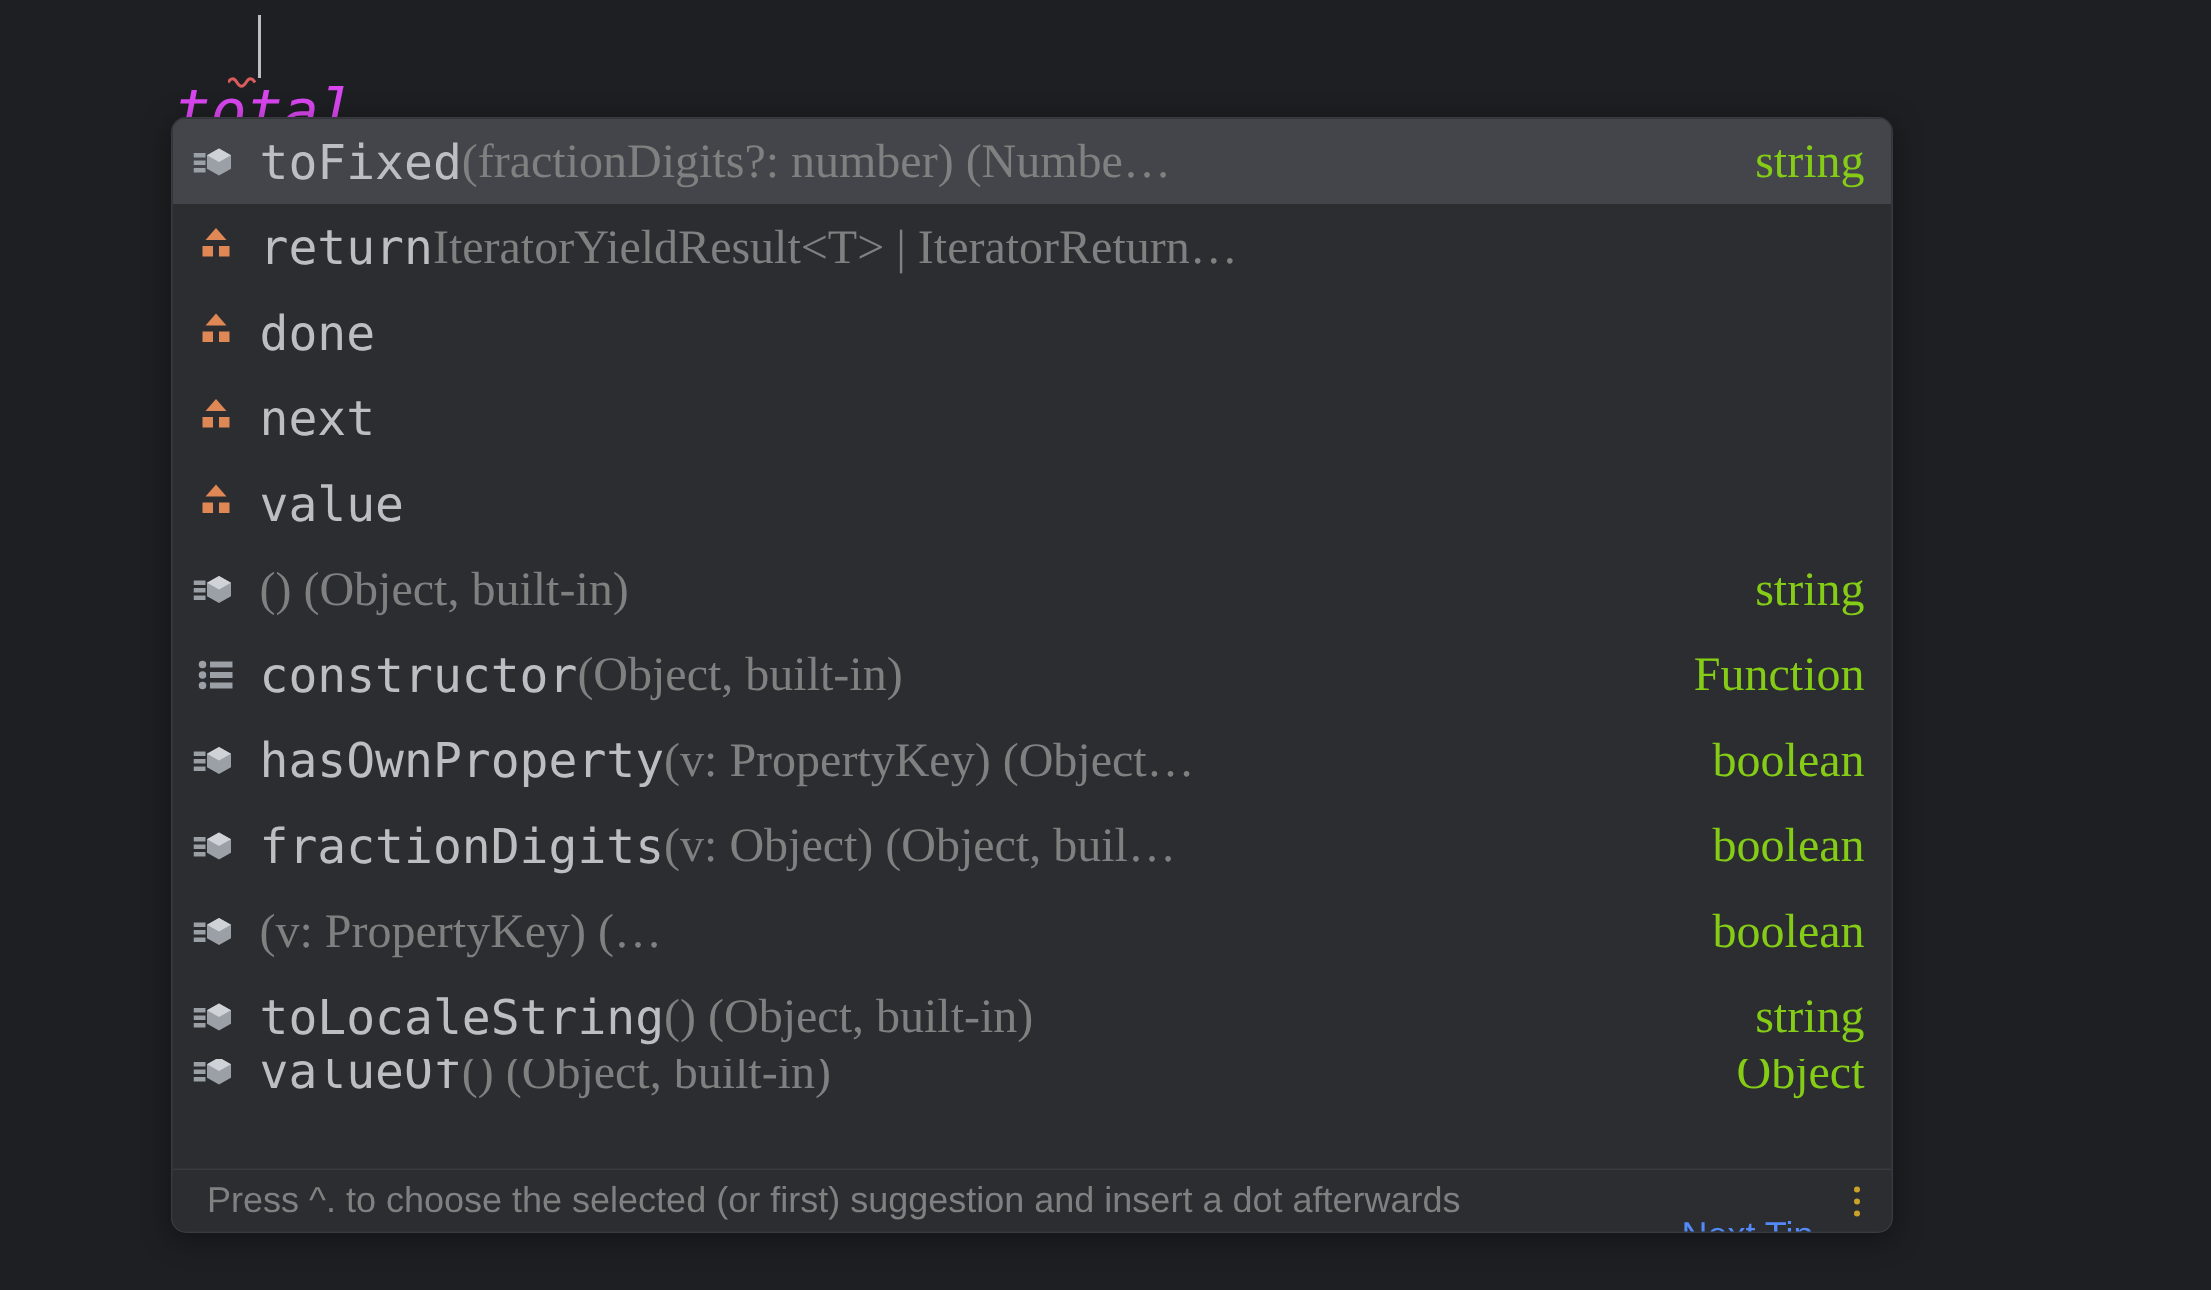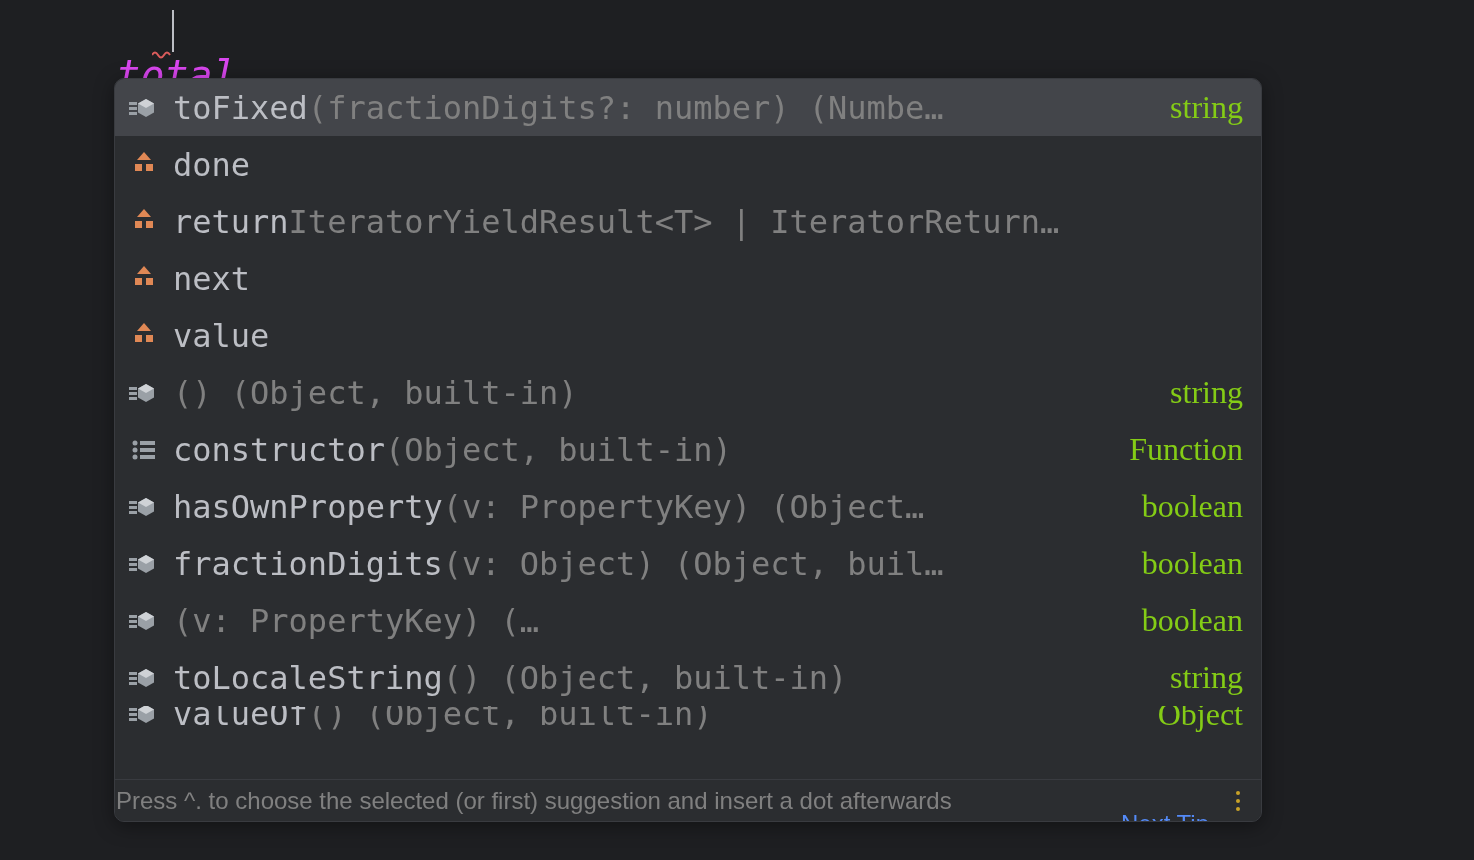--- a/index.html
+++ b/index.html
@@ -93,20 +93,21 @@
     white-space: nowrap;
     text-align: center;
   }
   .row .sig {
     flex: 1 1 auto;
     color: #808080;
     white-space: nowrap;
     overflow: hidden;
     text-overflow: ellipsis;
     margin-left: 0px;
+    font-family: Liberation Serif, serif;
   }
   .row .ret {
     flex: 0 0 auto;
     color: #84cc16;
     white-space: nowrap;
     margin-left: 18px;
     font-family: Liberation Serif, serif;
   }
   .row.partial {
     height: 40px;
@@ -117,21 +118,21 @@
   }
   .row.partial .ic { transform: translateY(-12px); }
 
   .footer {
     flex: 0 0 auto;
     height: 42px;
     background: #2b2d30;
     border-top: 1px solid #393b40;
     display: flex;
     align-items: center;
-    padding: 0 12px 0 1px;
+    padding: 0 12px 0 23px;
     font-family: -apple-system, 'Segoe UI', sans-serif;
     font-size: 24px;
   }
   .footer .tip {
     color: #808080;
     flex: 1 1 auto;
     white-space: nowrap;
   }
   .footer .next {
     color: #548af7;
@@ -189,33 +190,33 @@
           <span class="ret">string</span>
         </div>
         <div class="row">
           <span class="ic">
             <svg viewBox="0 0 30 30">
               <polygon points="15,2 22,10 8,10" fill="#e08855"></polygon>
               <rect x="6" y="14" width="7" height="7" fill="#e08855"></rect>
               <rect x="17" y="14" width="7" height="7" fill="#e08855"></rect>
             </svg>
           </span>
-          <span class="lbl">done</span>
-          <span class="sig"></span>
+          <span class="lbl">return  </span>
+          <span class="sig">IteratorYieldResult&lt;T&gt; | IteratorReturn…</span>
         </div>
         <div class="row">
           <span class="ic">
             <svg viewBox="0 0 30 30">
               <polygon points="15,2 22,10 8,10" fill="#e08855"></polygon>
               <rect x="6" y="14" width="7" height="7" fill="#e08855"></rect>
               <rect x="17" y="14" width="7" height="7" fill="#e08855"></rect>
             </svg>
           </span>
-          <span class="lbl">return  </span>
-          <span class="sig">IteratorYieldResult&lt;T&gt; | IteratorReturn…</span>
+          <span class="lbl">done</span>
+          <span class="sig"></span>
         </div>
         <div class="row">
           <span class="ic">
             <svg viewBox="0 0 30 30">
               <polygon points="15,2 22,10 8,10" fill="#e08855"></polygon>
               <rect x="6" y="14" width="7" height="7" fill="#e08855"></rect>
               <rect x="17" y="14" width="7" height="7" fill="#e08855"></rect>
             </svg>
           </span>
           <span class="lbl">next  </span>

